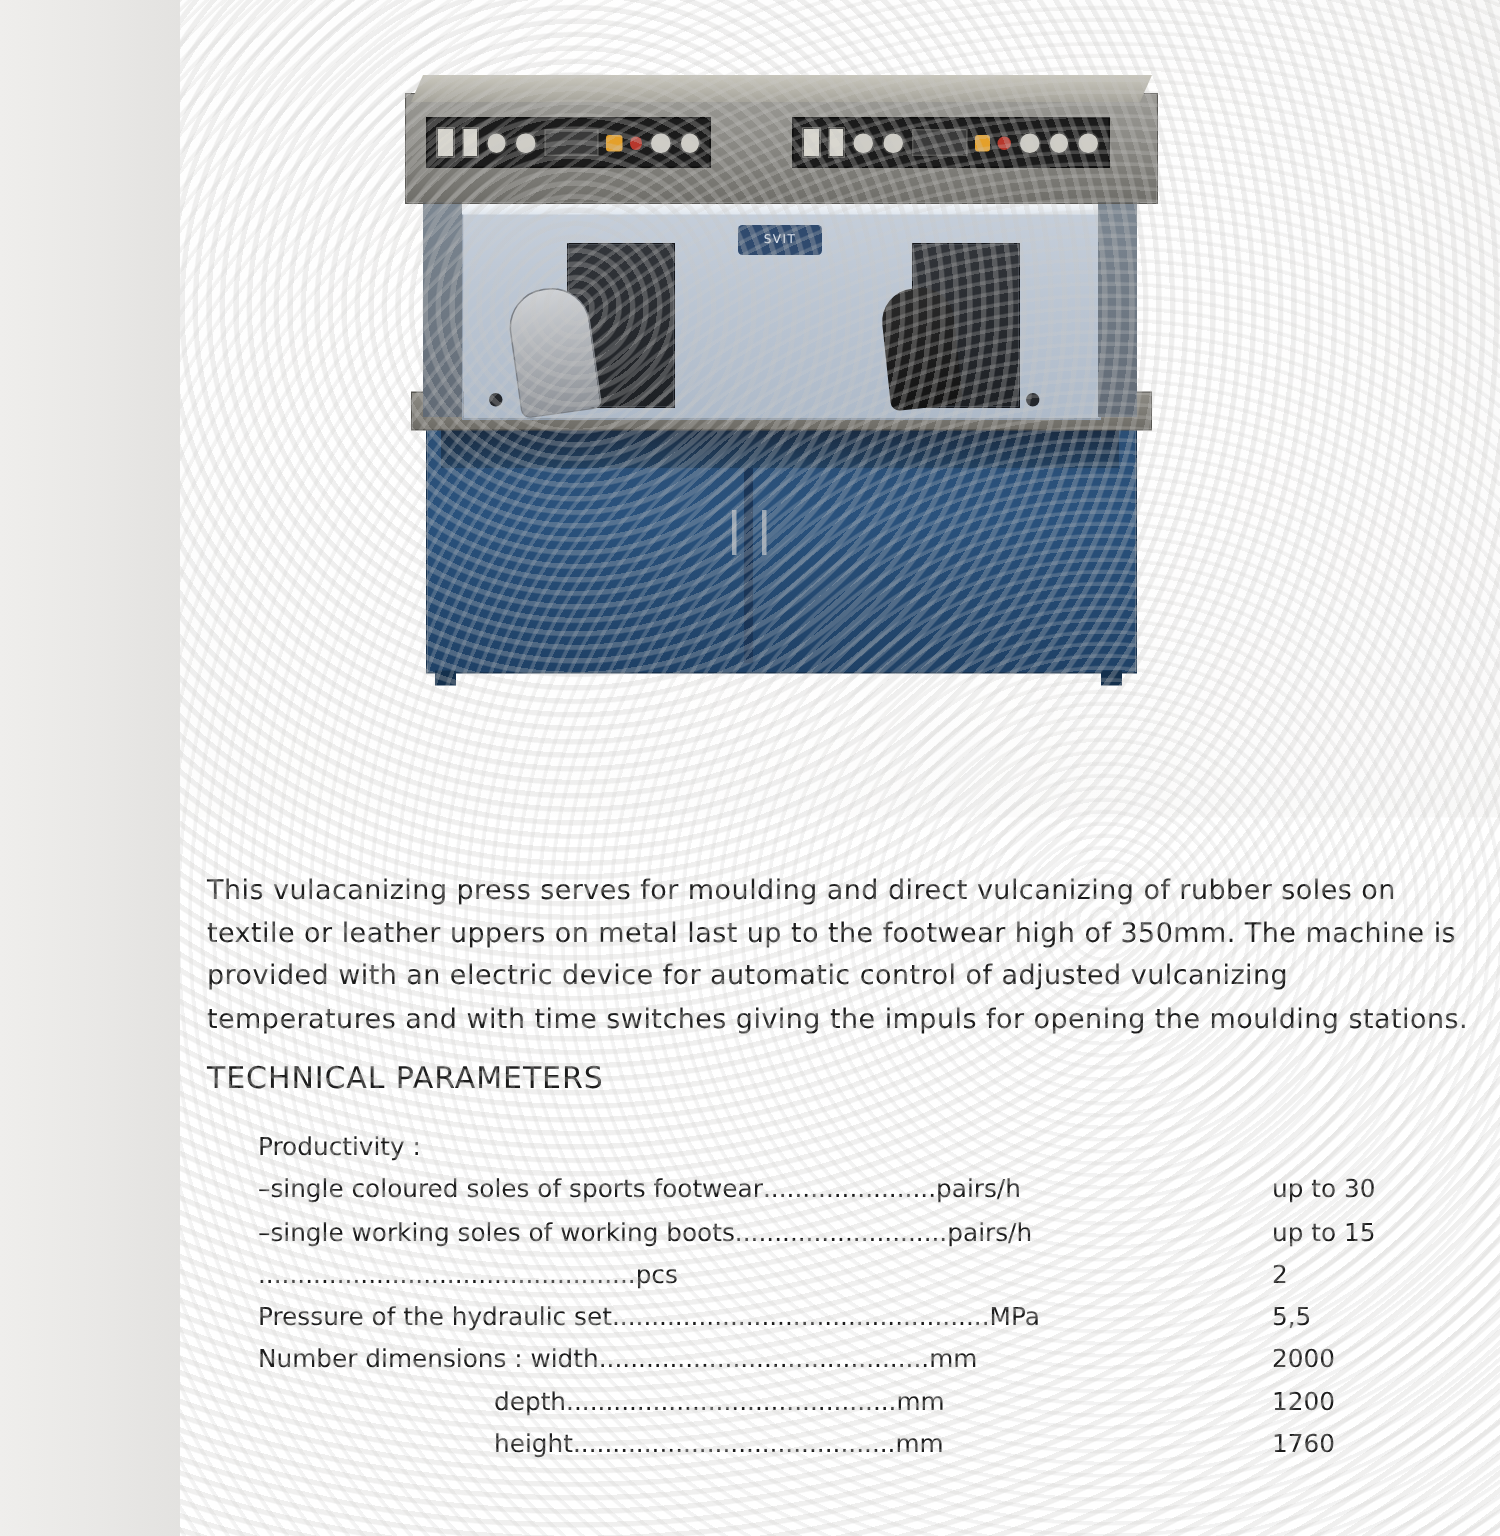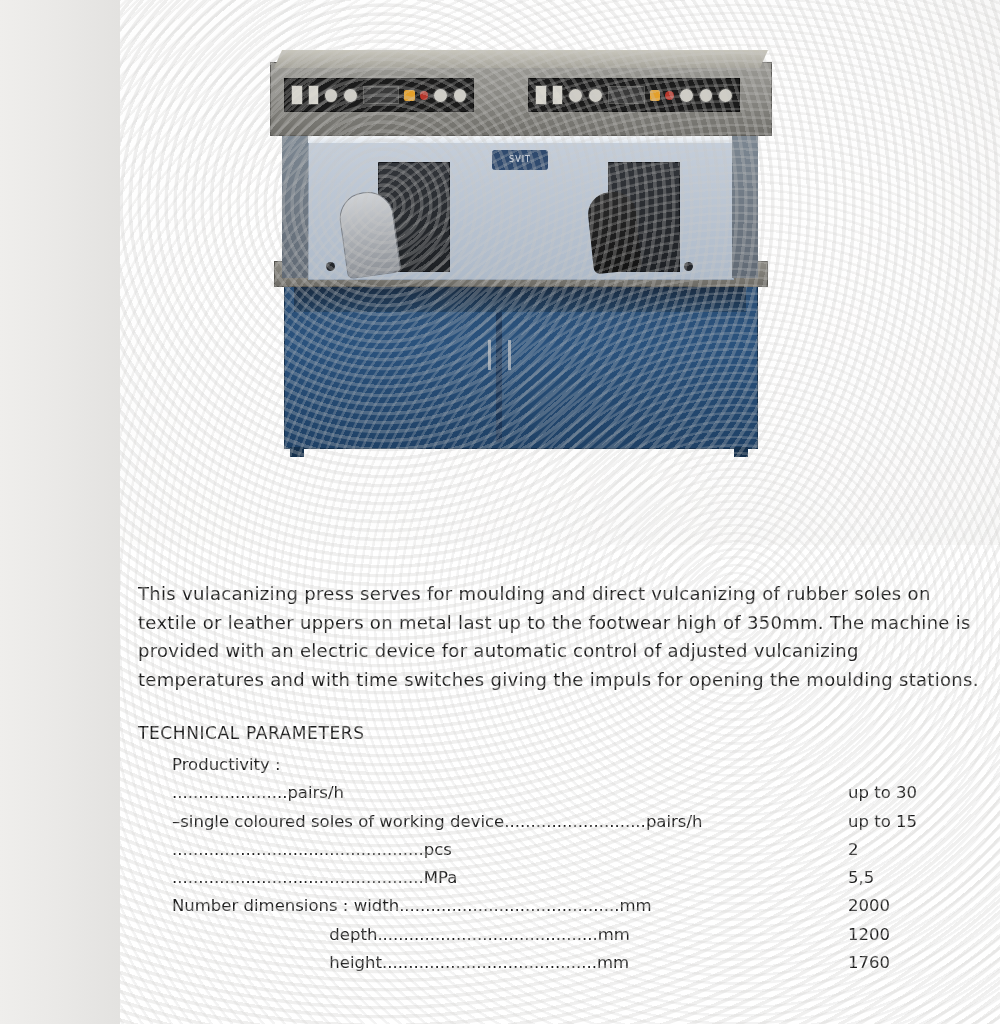--- a/index.html
+++ b/index.html
@@ -184,22 +184,22 @@
     left: 18px; top: 580px;
     width: 848px;
     font-size: 18px;
     line-height: 28.5px;
     color: #1c1c1c;
     letter-spacing: 0.3px;
     font-family: "DejaVu Sans", sans-serif;
   }
   .specs-title {
     position: absolute;
-    left: 18px; top: 723px;
-    font-size: 17px;
+    left: 18px; top: 706px;
+    font-size: 20px;
     color: #1c1c1c;
     letter-spacing: 0.6px;
   }
   .specs {
     position: absolute;
     left: 18px; top: 751px;
     width: 860px;
     font-size: 16.5px;
     line-height: 28.3px;
     color: #1c1c1c;
@@ -285,43 +285,45 @@
   <div class="intro">This vulacanizing press serves for moulding and direct vulcanizing of rubber soles on textile or leather uppers on metal last up to the footwear high of 350mm. The machine is provided with an electric device for automatic control of adjusted vulcanizing temperatures and with time switches giving the impuls for opening the moulding stations.</div>
 
   <div class="specs-title">TECHNICAL PARAMETERS</div>
 
   <div class="specs">
     <div class="row plain">
       <span class="lbl">Productivity :</span>
     </div>
 
     <div class="row">
+      <span class="lbl">–single coloured soles of sports footwear</span>
       <span class="dots">......................</span>
       <span class="unit">pairs/h</span>
       <span class="spacer"></span>
       <span class="val">up to 30</span>
     </div>
 
     <div class="row">
-      <span class="lbl">–single coloured soles of working device</span>
+      <span class="lbl">–single working soles of working boots</span>
       <span class="dots">...........................</span>
       <span class="unit">pairs/h</span>
       <span class="spacer"></span>
       <span class="val">up to 15</span>
     </div>
 
     <div class="row">
       <span class="dots">................................................</span>
       <span class="unit">pcs</span>
       <span class="spacer"></span>
       <span class="val">2</span>
     </div>
 
 
     <div class="row">
+      <span class="lbl">Pressure of the hydraulic set</span>
       <span class="dots">................................................</span>
       <span class="unit">MPa</span>
       <span class="spacer"></span>
       <span class="val">5,5</span>
     </div>
 
 
     <div class="row">
       <span class="lbl">Number dimensions : width</span>
       <span class="dots">..........................................</span>

